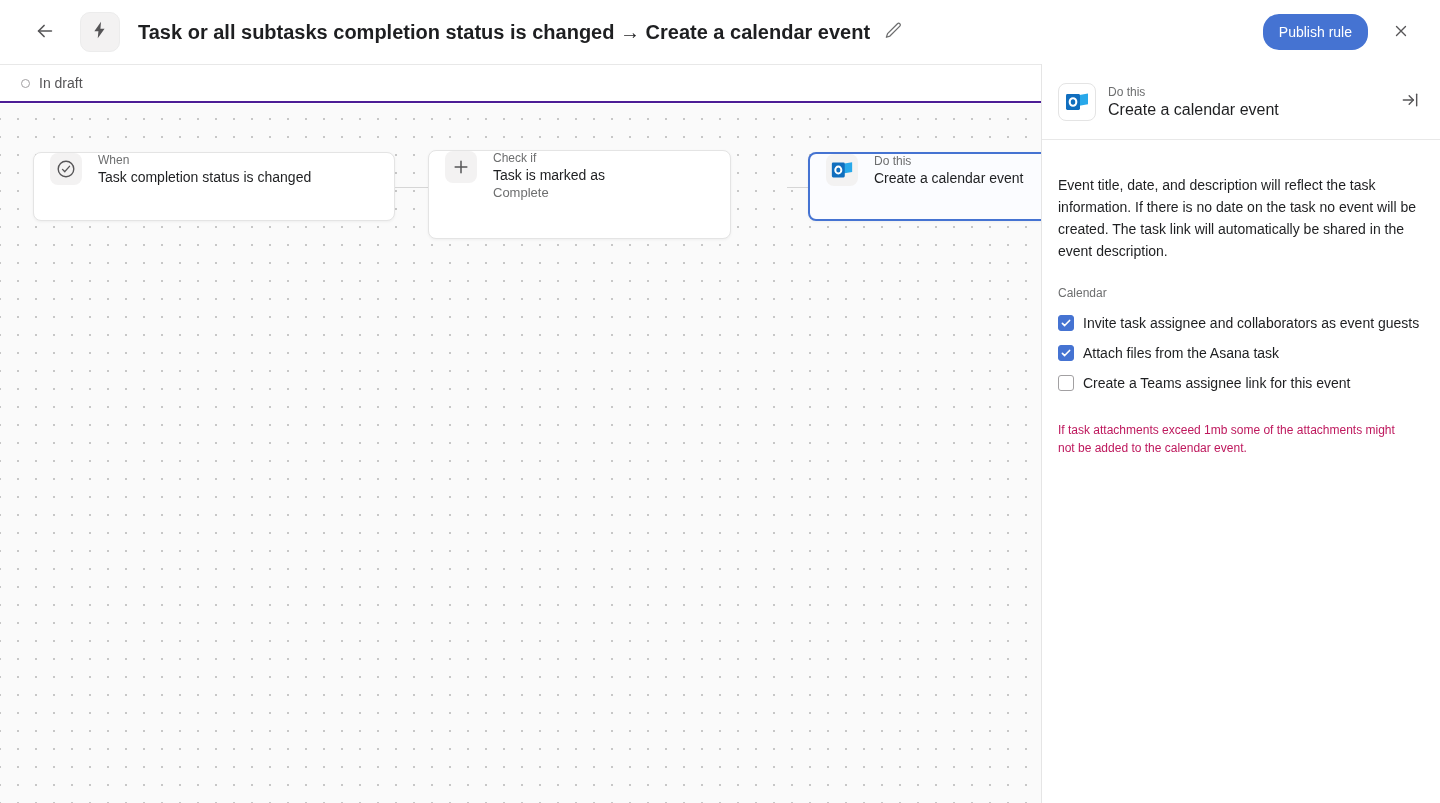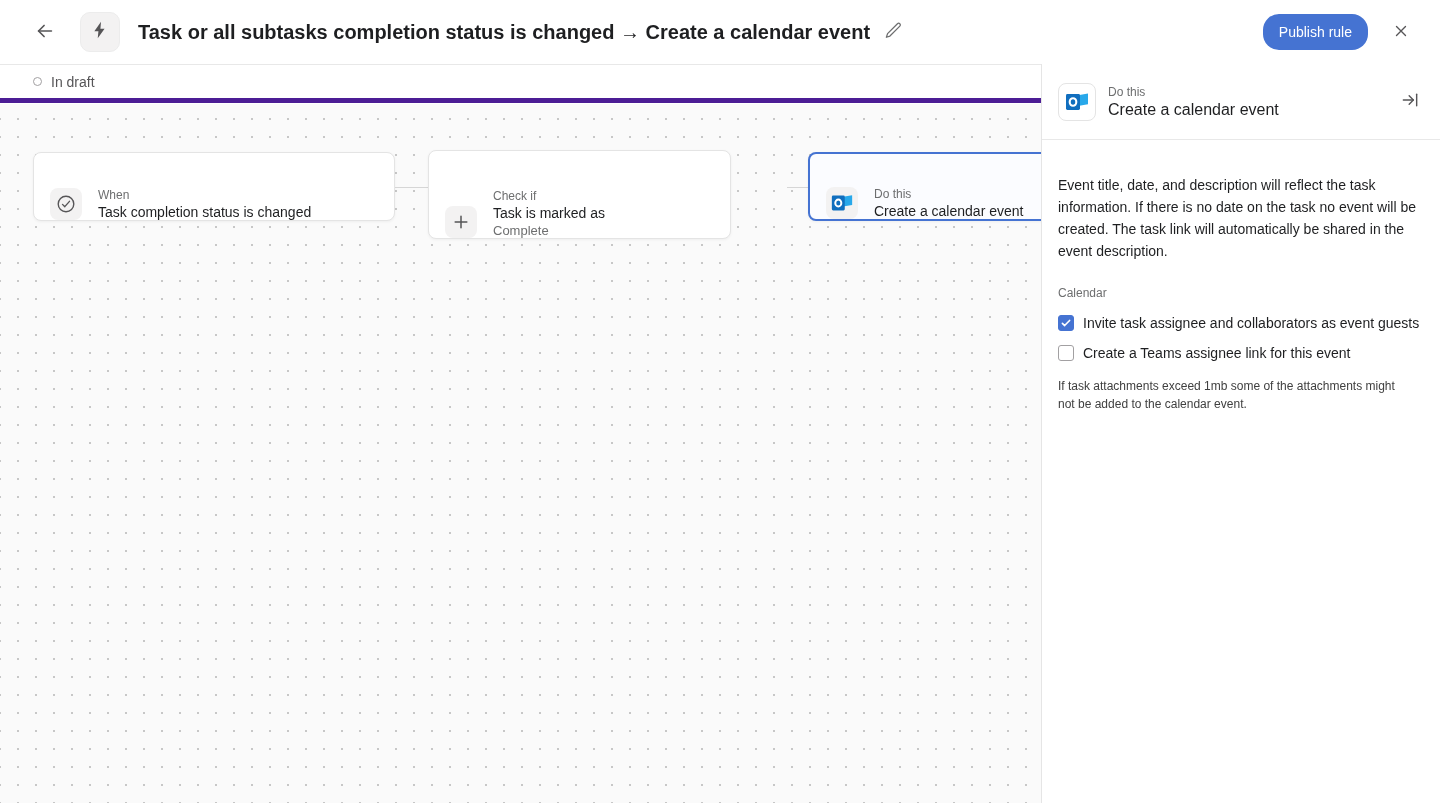--- a/index.html
+++ b/index.html
@@ -26,35 +26,35 @@
   .publish-btn {
     margin-left:auto; height:36px; padding:0 16px; border:none; border-radius:16px;
     background:#4573d2; color:#fff; font-size:14px; font-weight:500; cursor:pointer;
     font-family:"Liberation Sans", sans-serif;
   }
   .close-btn { margin-left:20px; }
 
   
   .draftbar {
     position:absolute; top:65px; left:0; width:1041px; height:38px; background:#fff;
-    border-bottom:5px solid #4c1d95; display:flex; align-items:center; gap:9px; padding-left:33px; z-index:20;
+    border-bottom:2px solid #4c1d95; display:flex; align-items:center; gap:9px; padding-left:21px; z-index:20;
   }
   .draft-circle { width:9px; height:9px; border-radius:50%; border:1px solid #a2a0a2; flex:none; }
   .draft-text { font-size:14px; color:#565557; }
 
   
   .canvas {
     position:absolute; top:104px; left:0; width:1041px; height:699px;
     background-color:#fafafa;
     background-image:radial-gradient(circle, #c7c7c7 1.1px, rgba(0,0,0,0) 1.2px);
     background-size:18px 18px; background-position:9px 6px;
   }
   .card {
     position:absolute; background:#fff; border:1px solid #e4e4e4; border-radius:8px;
-    box-shadow:0 1px 3px rgba(0,0,0,0.05); display:flex; align-items:flex-end; gap:16px;
+    box-shadow:0 1px 3px rgba(0,0,0,0.05); display:flex; align-items:flex-start; gap:16px;
     padding:0 16px; cursor:pointer;
   }
   .card-1 { left:33px; top:48px; width:362px; height:69px; }
   .card-2 { left:428px; top:46px; width:303px; height:89px; }
   .card-3 { left:808px; top:48px; width:252px; height:69px; }
   .card.selected { border:2px solid #4573d2; background:#fbfcff; }
   .card-icon {
     width:32px; height:32px; border-radius:8px; background:#f3f2f2; flex:none;
     display:flex; align-items:center; justify-content:center;
   }
@@ -93,21 +93,21 @@
   .checkbox-group { margin-top:12px; display:flex; flex-direction:column; gap:14px; }
   .checkbox-row { display:flex; align-items:center; gap:9px; cursor:pointer; }
   .checkbox {
     width:16px; height:16px; border-radius:3px; border:1px solid #a2a0a2; background:#fff;
     display:flex; align-items:center; justify-content:center; flex:none;
   }
   .checkbox svg { display:none; }
   .checkbox.checked { background:#4573d2; border-color:#4573d2; }
   .checkbox.checked svg { display:block; }
   .checkbox-label { font-size:14px; color:#1e1f21; white-space:nowrap; }
-  .footnote { margin-top:16px; font-size:12px; line-height:18px; color:#404040; max-width:348px; }
+  .footnote { margin-top:30px; font-size:12px; line-height:18px; color:#be185d; max-width:348px; }
 </style>
 </head>
 <body>
 
 <div class="topbar">
   <button class="icon-btn">
     <span>
       <svg width="22" height="22" viewBox="0 0 24 24" fill="none" stroke="#565557" stroke-width="1.8" stroke-linecap="round" stroke-linejoin="round">
           <path d="M19 12H5"></path>
           <path d="m11 6-6 6 6 6"></path>
@@ -226,20 +226,28 @@
     <div class="checkbox-group">
       <label class="checkbox-row">
         <span class="checkbox checked">
           <svg width="12" height="12" viewBox="0 0 16 16" fill="none" stroke="#ffffff" stroke-width="2.2" stroke-linecap="round" stroke-linejoin="round">
               <path d="m3.2 8.4 3 3L12.8 4.6"></path>
             </svg>
         </span>
         <span class="checkbox-label">Invite task assignee and collaborators as event guests</span>
       </label>
       <label class="checkbox-row">
+        <span class="checkbox checked">
+          <svg width="12" height="12" viewBox="0 0 16 16" fill="none" stroke="#ffffff" stroke-width="2.2" stroke-linecap="round" stroke-linejoin="round">
+              <path d="m3.2 8.4 3 3L12.8 4.6"></path>
+            </svg>
+        </span>
+        <span class="checkbox-label">Attach files from the Asana task</span>
+      </label>
+      <label class="checkbox-row">
         <span class="checkbox">
           
         </span>
         <span class="checkbox-label">Create a Teams assignee link for this event</span>
       </label>
     </div>
 
     <div class="footnote">If task attachments exceed 1mb some of the attachments might not be added to the calendar event.</div>
   </div>
 </div>

